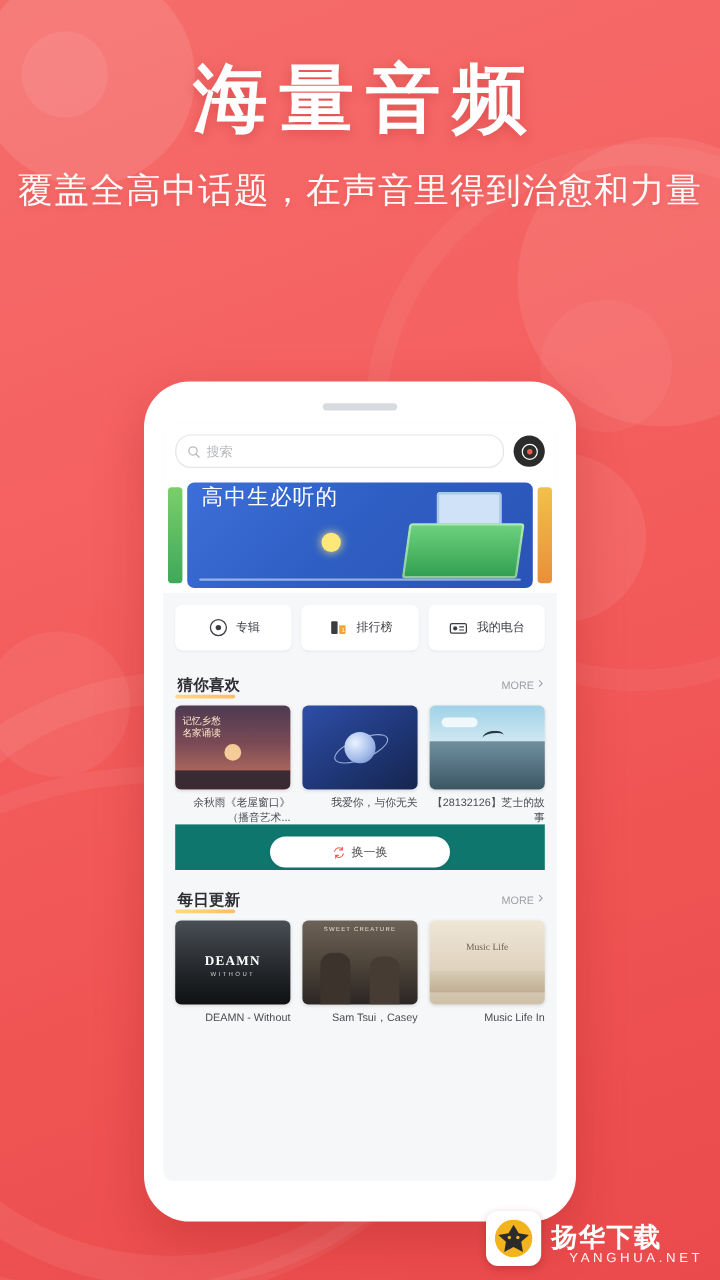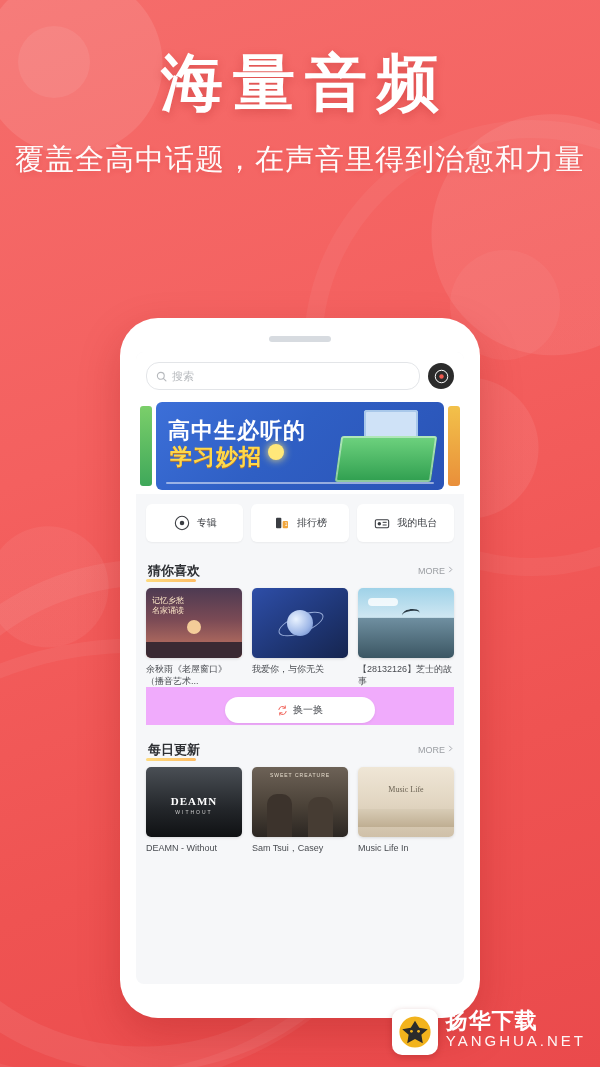--- a/index.html
+++ b/index.html
@@ -99,21 +99,21 @@
   .bannerwrap{position:relative;padding:0 0 0 0;background:#fff;height:96px;}
   .banner-side{position:absolute;top:8px;width:12px;height:80px;border-radius:3px;}
   .banner-side.l{left:4px;background:linear-gradient(180deg,#7bcf6a,#3fa85a);}
   .banner-side.r{right:4px;background:linear-gradient(180deg,#f2c14a,#e98f3a);}
   .banner{
     position:absolute;left:20px;right:20px;top:4px;height:88px;border-radius:6px;
     background:linear-gradient(135deg,#3c6fd8 0%,#2f5fc4 45%,#2a53b6 100%);
     overflow:hidden;
   }
   .banner .b-t1{
-    position:absolute;left:12px;top:14px;font-size:22px;font-weight:bold;color:#ffffff;letter-spacing:1px;
+    position:absolute;left:12px;top:0;font-size:18px;font-weight:normal;color:#ffffff;letter-spacing:1px;
     font-family:"Liberation Serif", serif;
   }
   .banner .b-t2{
     position:absolute;left:14px;top:40px;font-size:22px;font-weight:bold;
     color:#ffd84a;letter-spacing:1px;
     font-family:"Liberation Serif", serif;
     text-shadow:0 1px 0 #b9742a;
   }
   .banner .book{
     position:absolute;right:10px;bottom:8px;width:96px;height:46px;
@@ -153,21 +153,21 @@
   }
   .sec-more{font-size:9px;color:#9b9ea3;display:flex;align-items:flex-start;gap:2px;}
 
   .cards{display:flex;gap:10px;}
   .card{flex:1;}
   .thumb{
     width:100%;height:70px;border-radius:5px;overflow:hidden;position:relative;
     box-shadow:0 1px 3px rgba(0,0,0,0.12);
   }
   .card-cap{
-    margin-top:5px;font-size:9px;color:#4a4d52;line-height:1.35;text-align:left;
+    margin-top:5px;font-size:9px;color:#4a4d52;line-height:1.35;text-align:right;
   }
 
   
   .t1{background:linear-gradient(180deg,#4d3a52 0%,#7a4a55 45%,#c97a63 100%);}
   .t1 .sun{position:absolute;left:50%;top:46%;width:14px;height:14px;margin-left:-7px;border-radius:50%;background:#ffd9a0;opacity:.9;}
   .t1 .txt{position:absolute;left:6px;top:8px;font-size:8px;color:#ffe9c9;line-height:1.3;font-family:"Liberation Serif",serif;}
   .t1 .ground{position:absolute;left:0;right:0;bottom:0;height:16px;background:#3a2a33;}
 
   .t2{background:linear-gradient(145deg,#2e4ea8 0%,#1e3573 60%,#16254f 100%);}
   .t2 .ball{position:absolute;left:50%;top:50%;width:26px;height:26px;margin:-13px 0 0 -13px;border-radius:50%;background:radial-gradient(circle at 35% 35%,#eaf3ff,#9fb8e8 60%,#5f7fc4);}
@@ -184,39 +184,39 @@
   .t5{background:linear-gradient(180deg,#6d6257 0%,#4b4238 55%,#2b2622 100%);}
   .t5 .p1{position:absolute;left:16%;bottom:0;width:26%;height:62%;background:#3c332c;border-radius:10px 10px 0 0;}
   .t5 .p2{position:absolute;right:16%;bottom:0;width:26%;height:58%;background:#463c33;border-radius:10px 10px 0 0;}
   .t5 .top{position:absolute;left:0;right:0;top:5px;text-align:center;font-size:5px;color:#e8dfcf;letter-spacing:1px;}
 
   .t6{background:linear-gradient(180deg,#efe6d6 0%,#e2d6c2 50%,#cfc0a8 100%);}
   .t6 .h{position:absolute;left:0;right:0;top:26%;text-align:center;font-size:8px;color:#6b6253;font-family:"Liberation Serif",serif;}
   .t6 .w{position:absolute;left:0;right:0;bottom:10px;height:18px;background:linear-gradient(180deg,#d8ccb6,#bfae92);}
 
   
-  .refresh-wrap{padding:10px 10px 2px 10px;background:#f0abfc;display:flex;justify-content:center;}
+  .refresh-wrap{padding:10px 10px 2px 10px;background:#0f766e;display:flex;justify-content:center;}
   .refresh{
     width:150px;height:26px;border-radius:13px;background:#ffffff;
     display:flex;align-items:center;justify-content:center;gap:5px;
     box-shadow:0 1px 3px rgba(0,0,0,0.07);font-size:10px;color:#4a4d52;
   }
 
   
   .wm{
-    position:absolute;right:14px;bottom:12px;display:flex;align-items:flex-start;gap:8px;z-index:20;
+    position:absolute;right:14px;bottom:12px;display:flex;align-items:flex-end;gap:8px;z-index:20;
   }
   .wm-badge{
     width:46px;height:46px;border-radius:10px;background:#ffffff;
     display:flex;align-items:center;justify-content:center;
     box-shadow:0 2px 6px rgba(120,10,10,.25);
   }
   .wm-text{line-height:1.1;}
   .wm-t1{font-size:22px;font-weight:bold;color:#ffffff;letter-spacing:1px;}
-  .wm-t2{font-size:15px;color:#ffffff;letter-spacing:3px;opacity:.95;}
+  .wm-t2{font-size:11px;color:#ffffff;letter-spacing:3px;opacity:.95;margin-left:15px;}
 </style>
 </head>
 <body>
 
 <div class="bg">
   <div class="bg-swoosh"></div>
   <div class="bg-swoosh2"></div>
   <div class="bg-swoosh3"></div>
   <div class="bg-dot" style="left:18px;top:26px;width:72px;height:72px;"></div>
   <div class="bg-dot" style="right:40px;top:250px;width:110px;height:110px;opacity:.6;"></div>
@@ -249,21 +249,20 @@
     </div>
 
     <div class="bannerwrap">
       <div class="banner-side l"></div>
       <div class="banner-side r"></div>
       <div class="banner">
         <div class="pad"></div>
         <div class="book"></div>
         <div class="bulb"></div>
         <div class="b-t1">高中生必听的</div>
-        <div class="b-t2">学习妙招</div>
         <div class="line"></div>
       </div>
     </div>
 
     <div class="quickrow">
       <div class="quick">
         <span class="q-ico">
           <svg width="16" height="16" viewBox="0 0 24 24">
             <circle cx="12" cy="12" r="10" fill="none" stroke="#3a3d42" stroke-width="1.6"></circle>
             <circle cx="12" cy="12" r="3.4" fill="#3a3d42"></circle>

